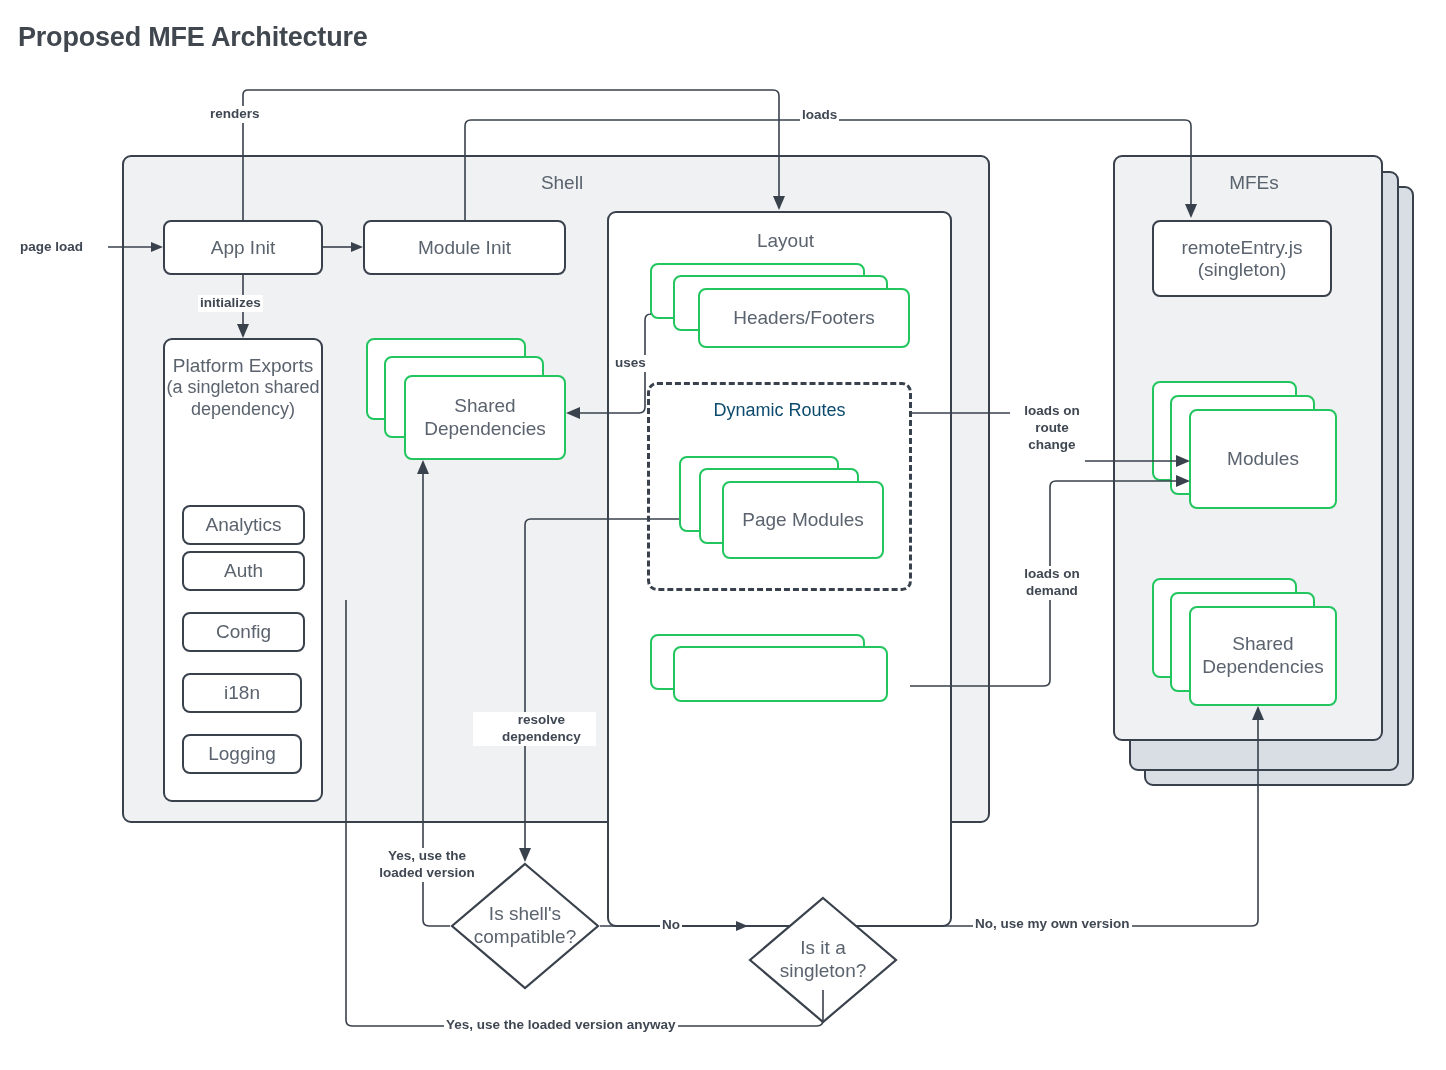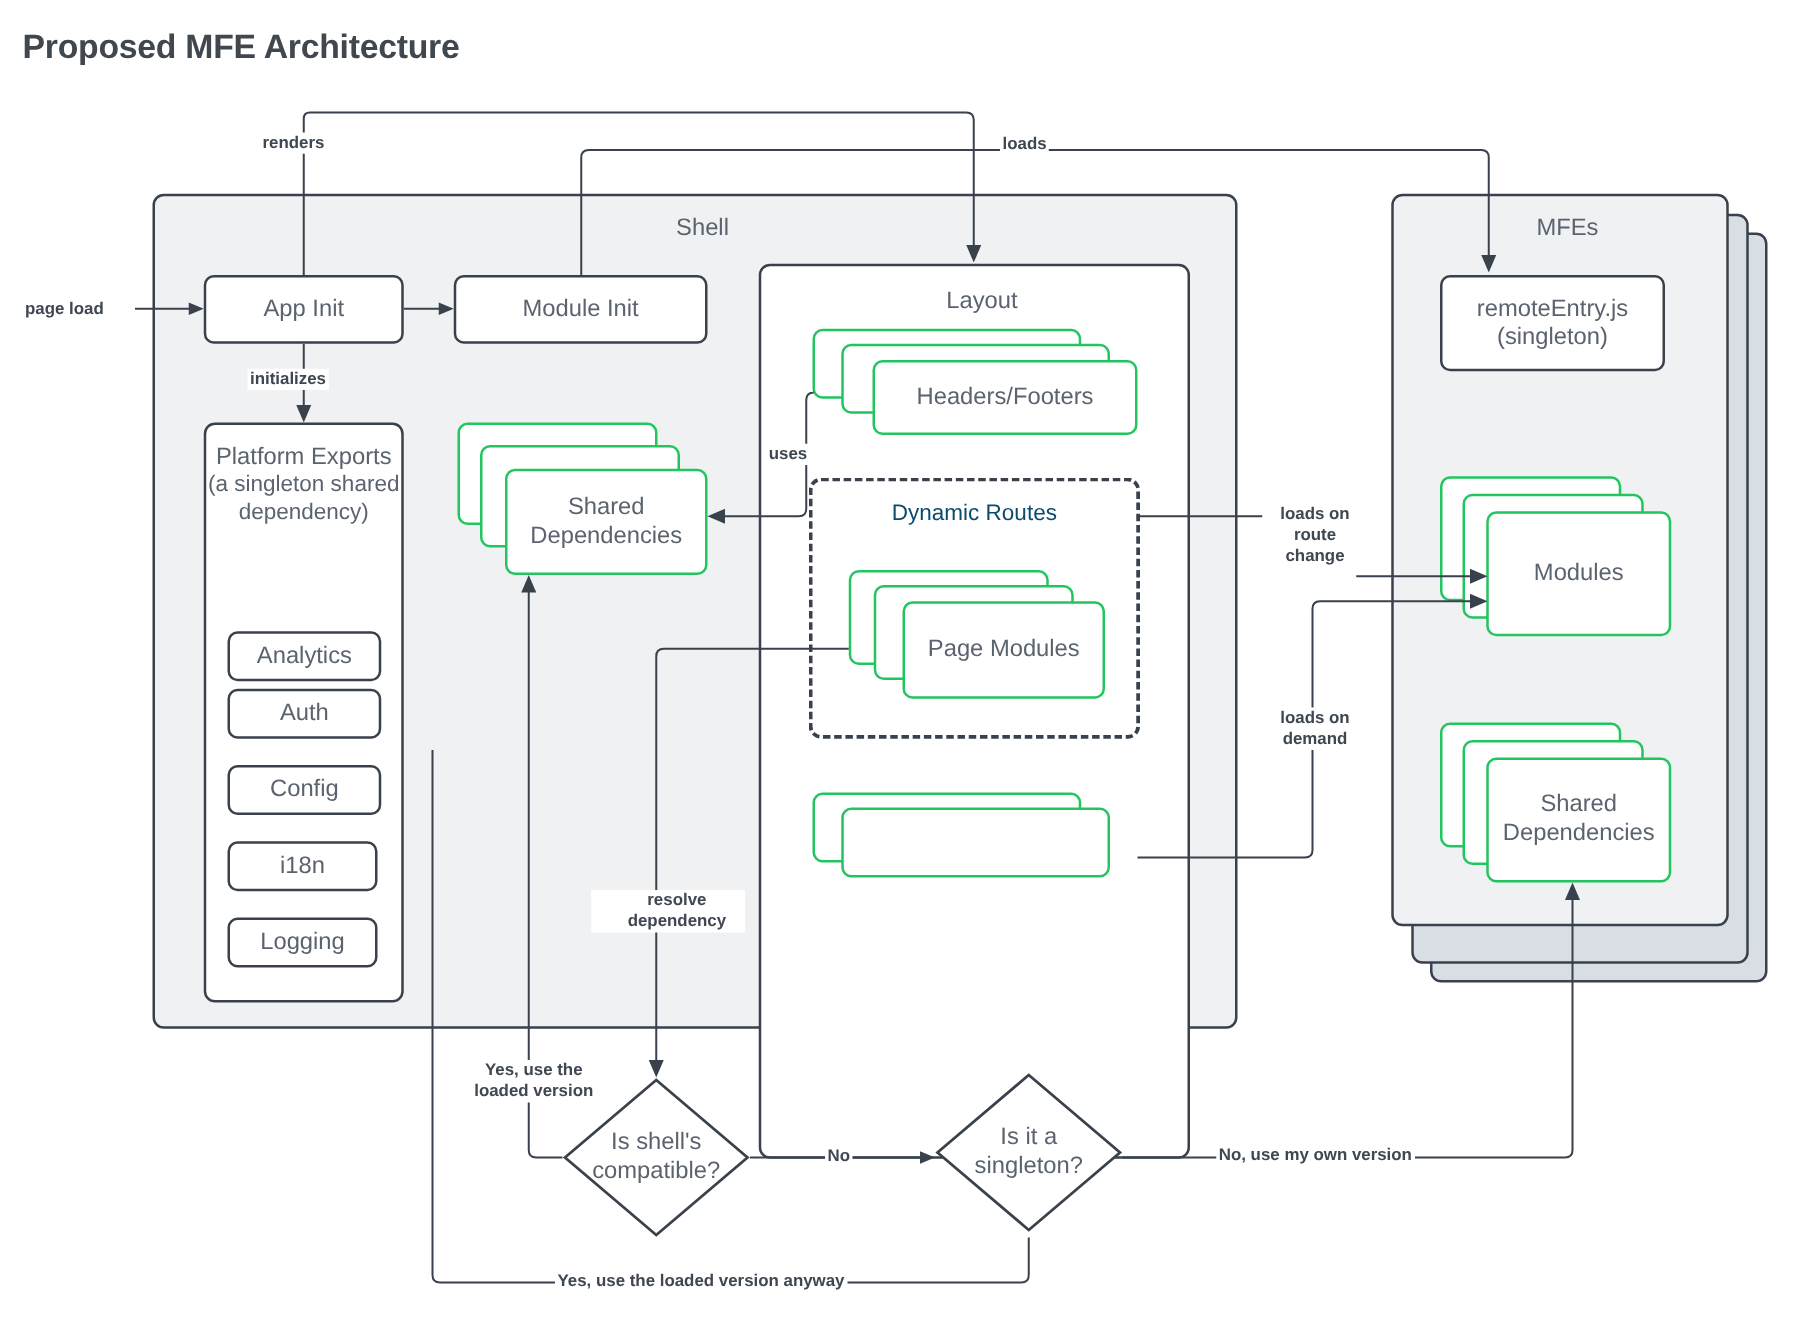--- a/index.html
+++ b/index.html
@@ -175,21 +175,21 @@
       <polygon points="75,2 148,64 75,126 2,64" fill="#ffffff" stroke="#39414c" stroke-width="2.2"></polygon>
     </svg>
     <div class="diamond-text">
       <div>
         <div>Is shell's</div>
         <div>compatible?</div>
       </div>
     </div>
   </div>
 
-  <div class="diamond-wrap" style="left:748px;top:858px;width:150px;height:128px;">
+  <div class="diamond-wrap" style="left:748px;top:896px;width:150px;height:128px;">
     <svg width="150" height="128" viewBox="0 0 150 128">
       <polygon points="75,2 148,64 75,126 2,64" fill="#ffffff" stroke="#39414c" stroke-width="2.2"></polygon>
     </svg>
     <div class="diamond-text">
       <div>
         <div>Is it a</div>
         <div>singleton?</div>
       </div>
     </div>
   </div>

